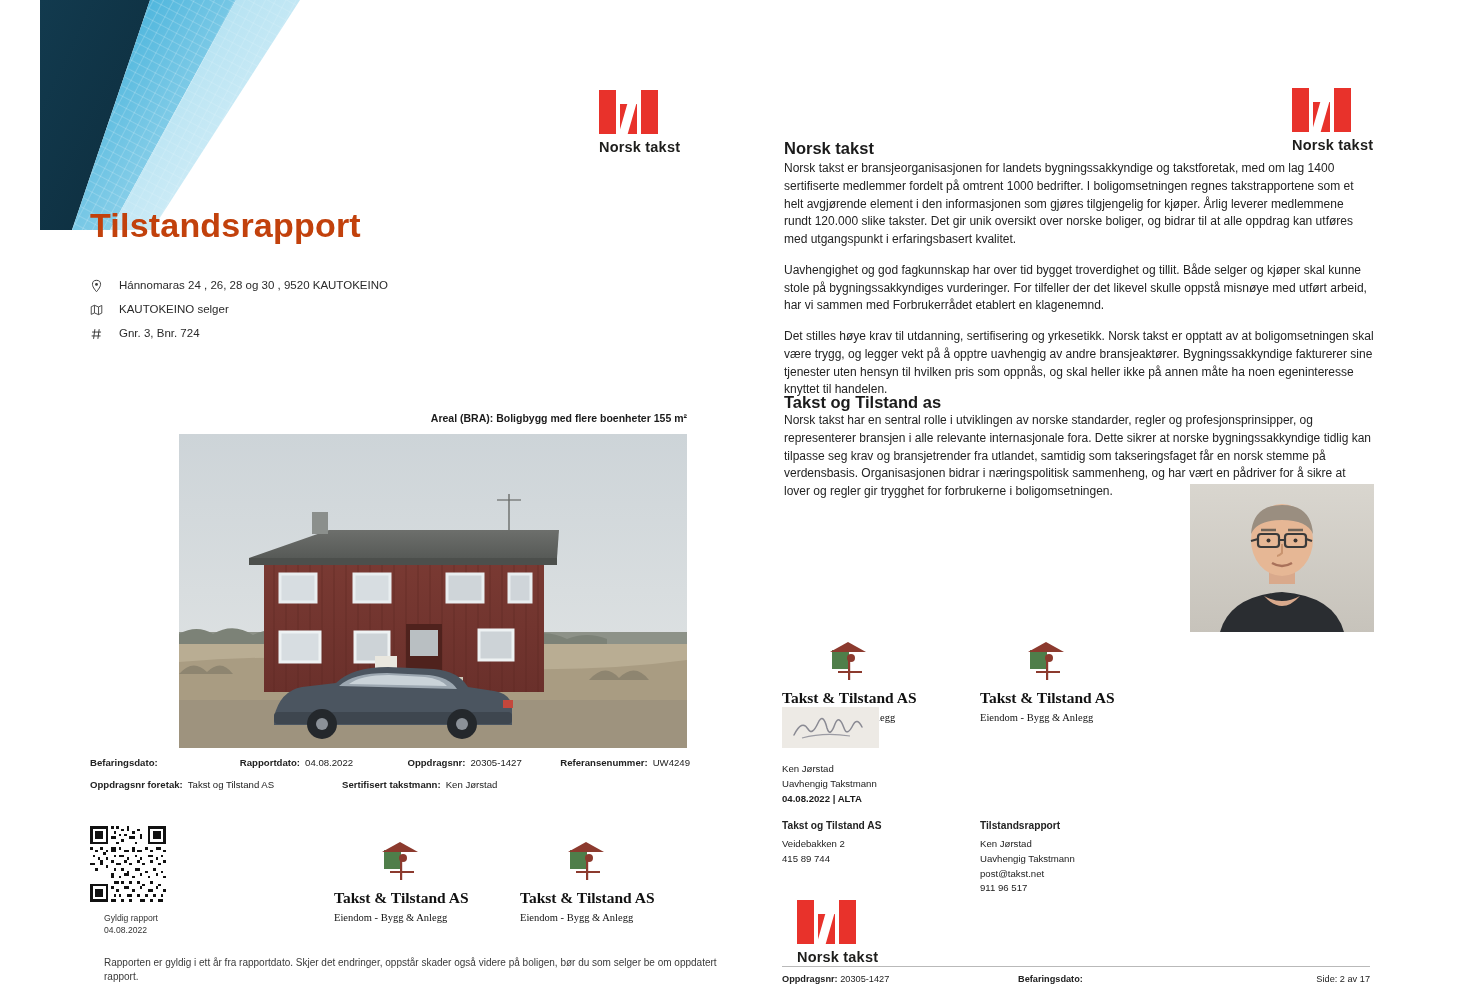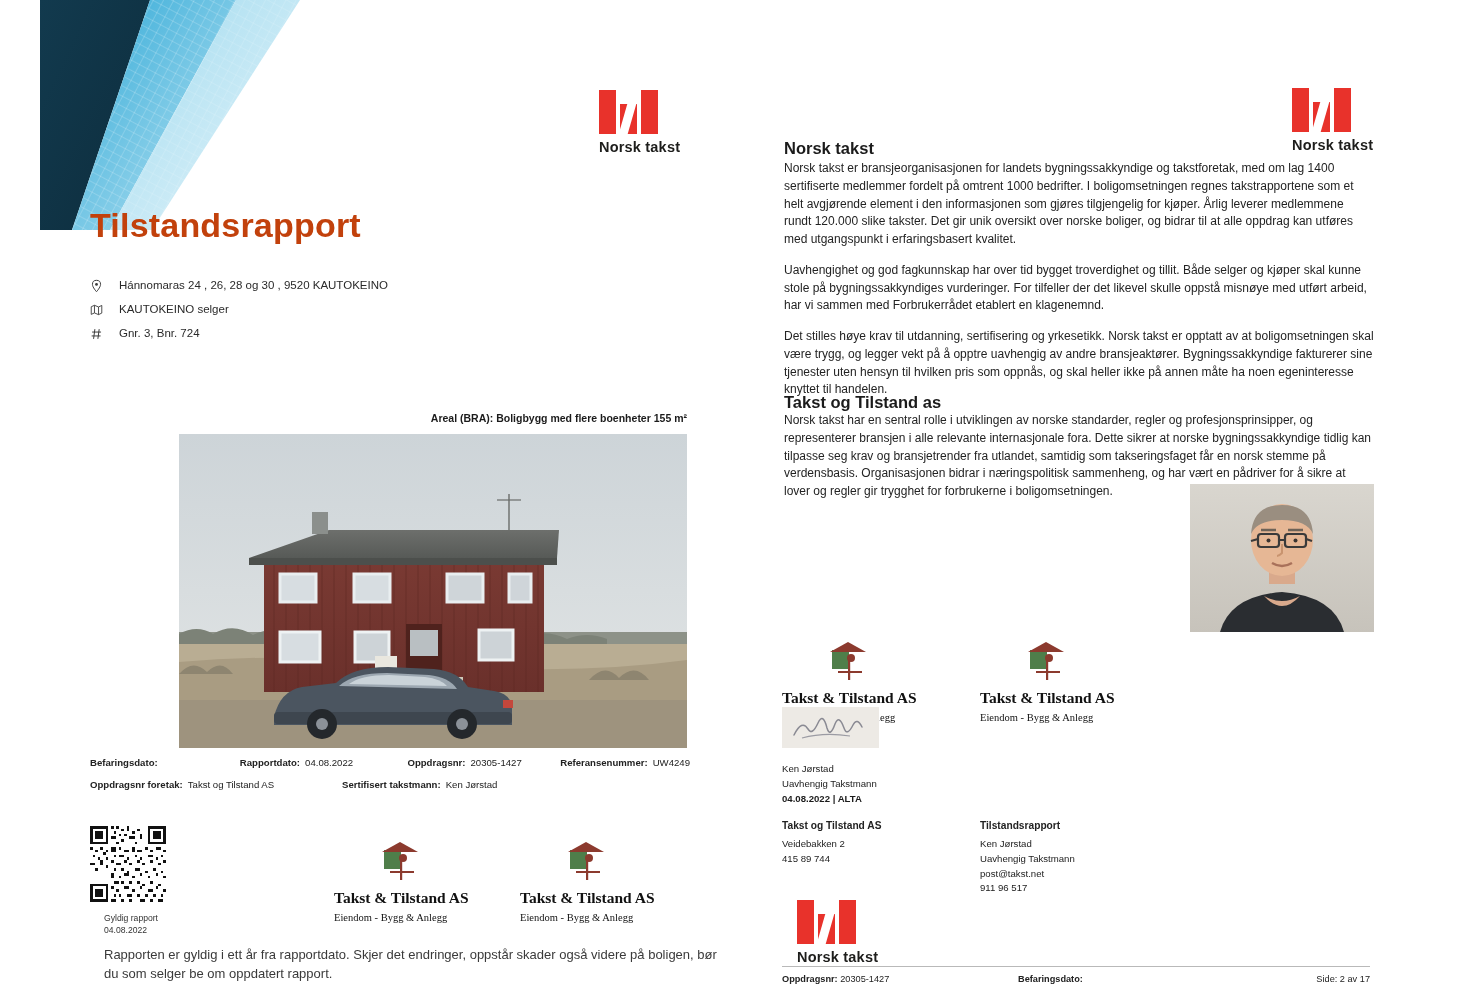--- a/index.html
+++ b/index.html
@@ -60,21 +60,21 @@
   .tt-logo { display:flex; align-items:center; gap:7px;flex-direction:column; }
   .tt-logo .mark { position:relative; width:42px; height:42px; flex:0 0 42px; }
   .tt-logo .mark svg { display:block; }
   .tt-logo .words .l1 { font-family:"Liberation Serif", serif; font-size:15.5px; font-weight:bold; color:#111; line-height:1.05; }
   .tt-logo .words .l2 { font-family:Liberation Serif, serif; font-size:10.5px; color:#111; line-height:1.1; }
 
   .tt-cover-1 { position:absolute; left:334px; top:840px; }
   .tt-cover-2 { position:absolute; left:520px; top:840px; }
 
   .valid { position:absolute; left:104px; top:912px; font-size:8.6px; color:#333; line-height:1.45; }
-  .valid .note { margin-top:9px; font-size:13px; color:#3a3a3a; }
+  .valid .note { margin-top:19px; font-size:10px; color:#3a3a3a; }
 
   
   .logo-right { position:absolute; left:1292px; top:88px; }
   .rp { position:absolute; }
   .rp-h1 { left:784px; top:139px; font-size:16.5px; font-weight:bold; color:#1b1b1b; }
   .rp-body { left:784px; top:160px; width:590px; font-size:12px; line-height:1.48; color:#232323; }
   .rp-body p { margin:0 0 13px 0; }
   .rp-h2 { left:784px; top:393px; font-size:16.5px; font-weight:bold; color:#1b1b1b; }
 
   .portrait {

